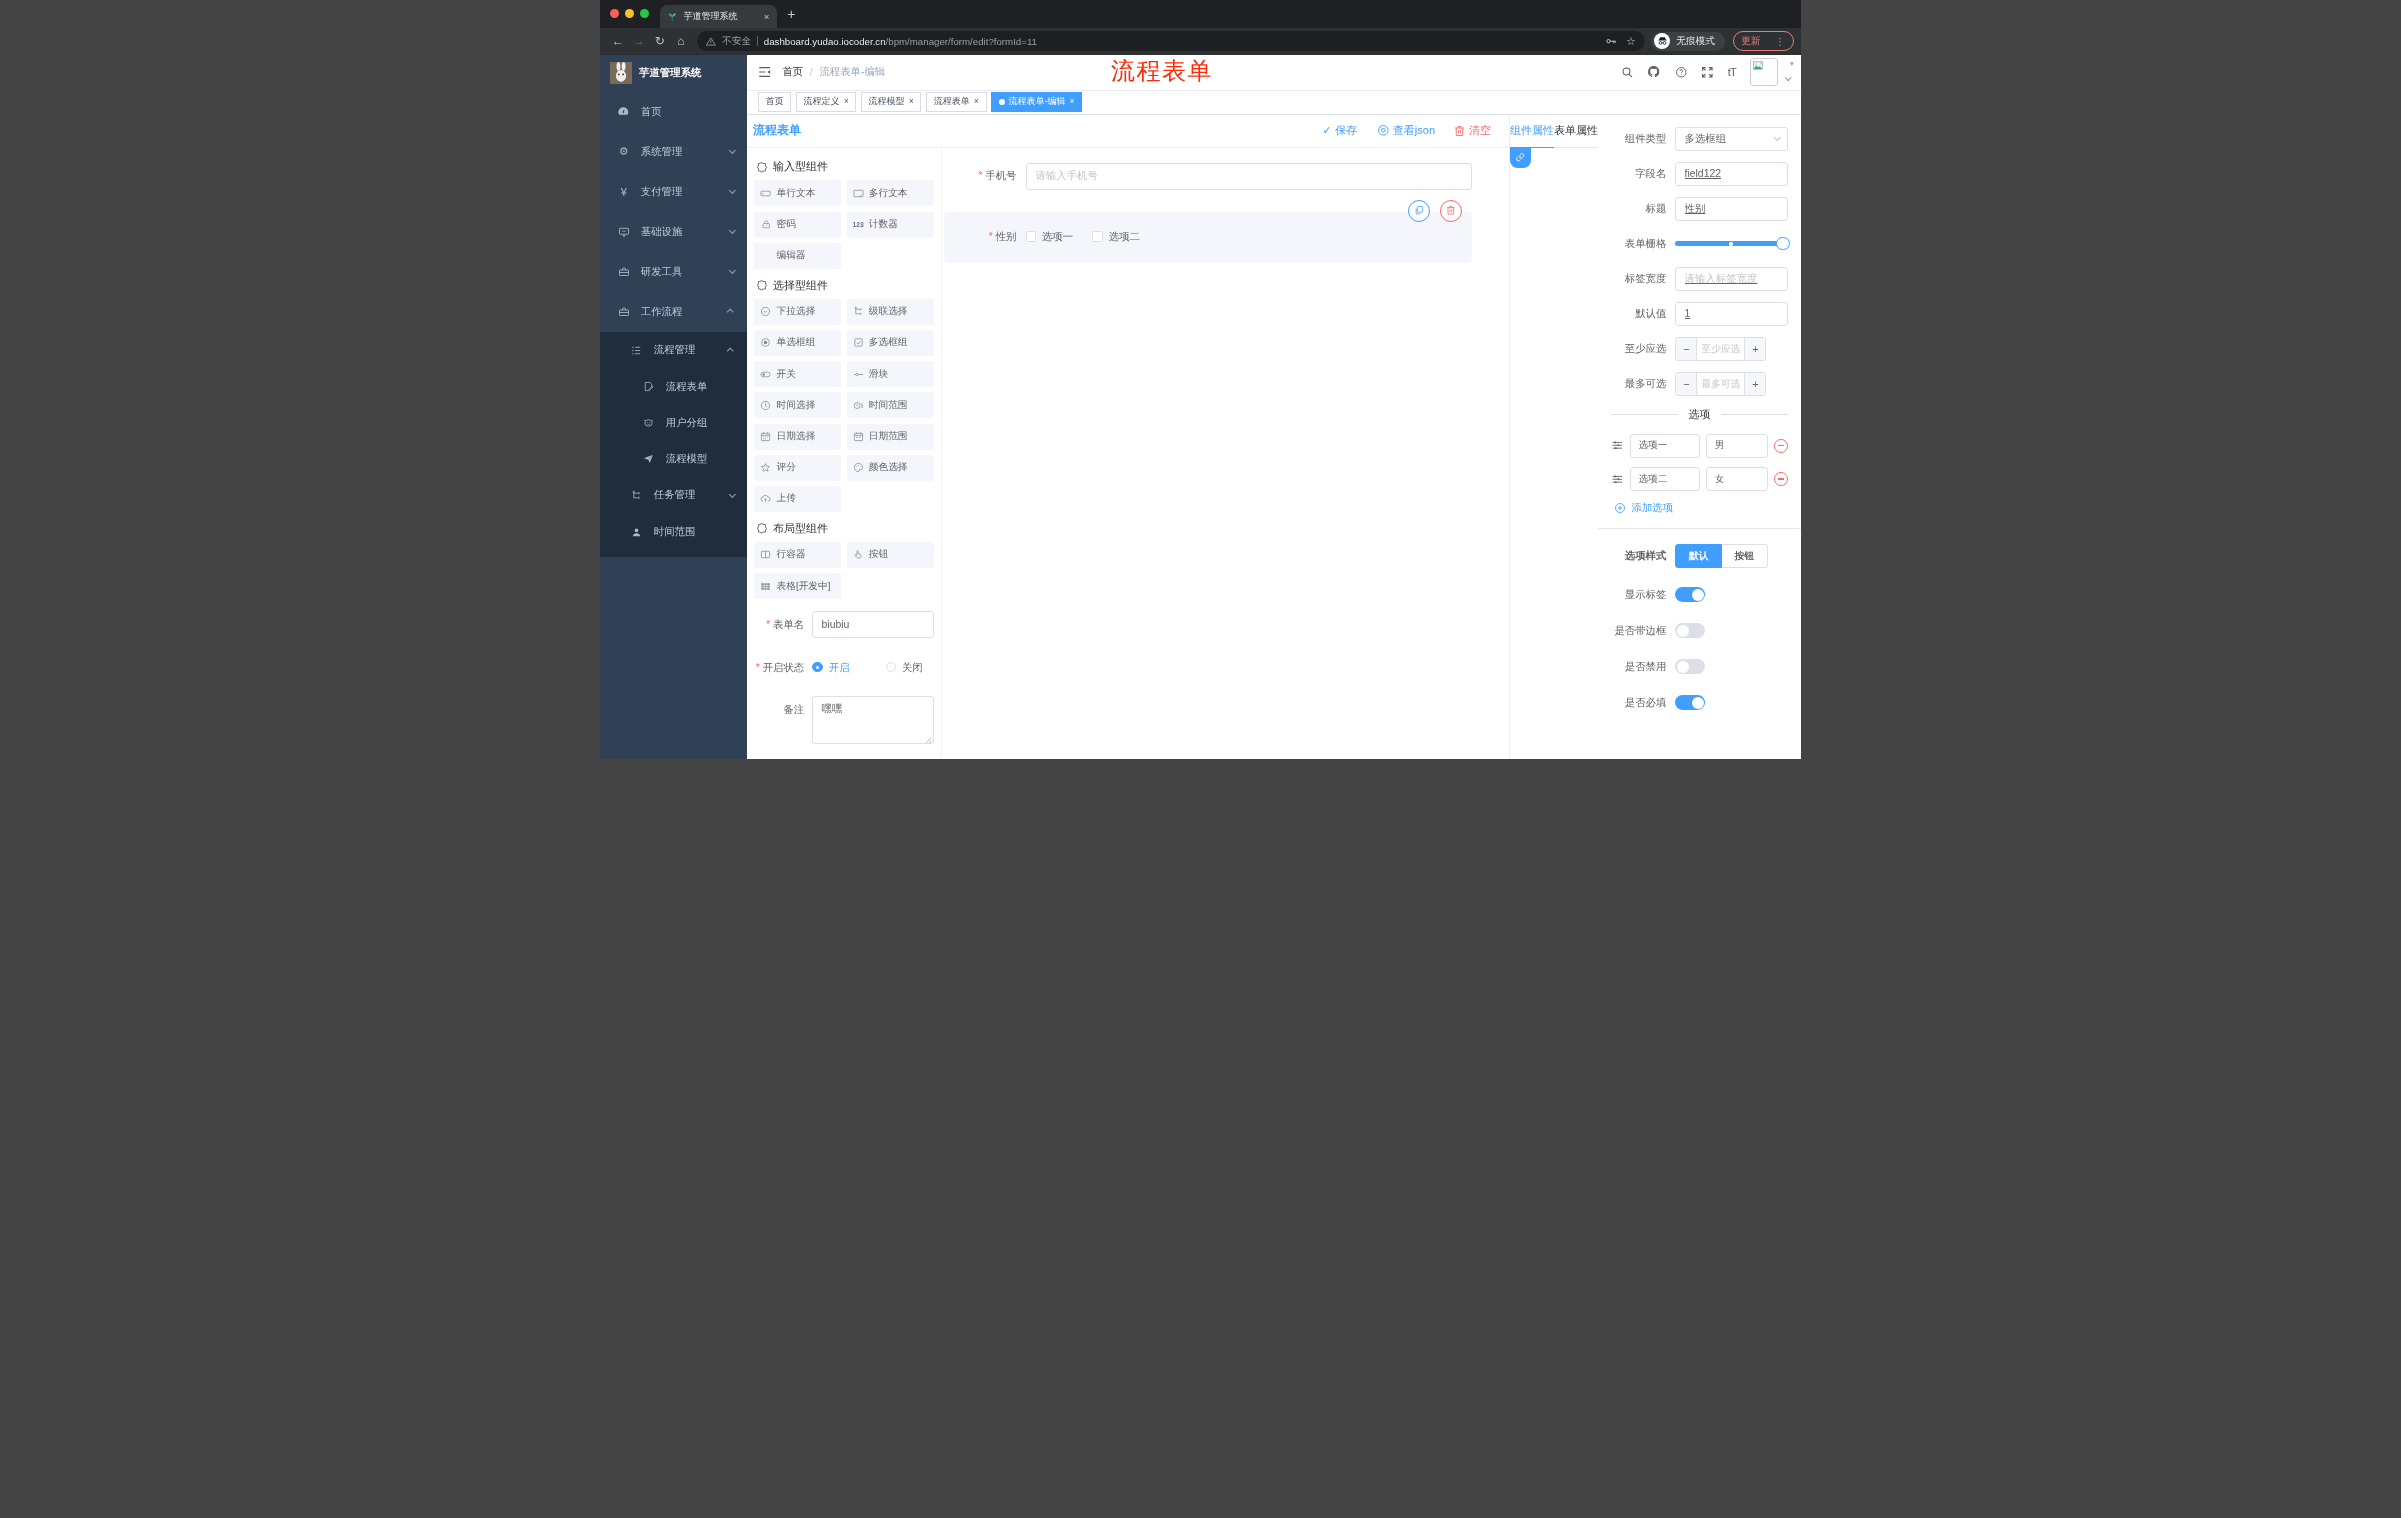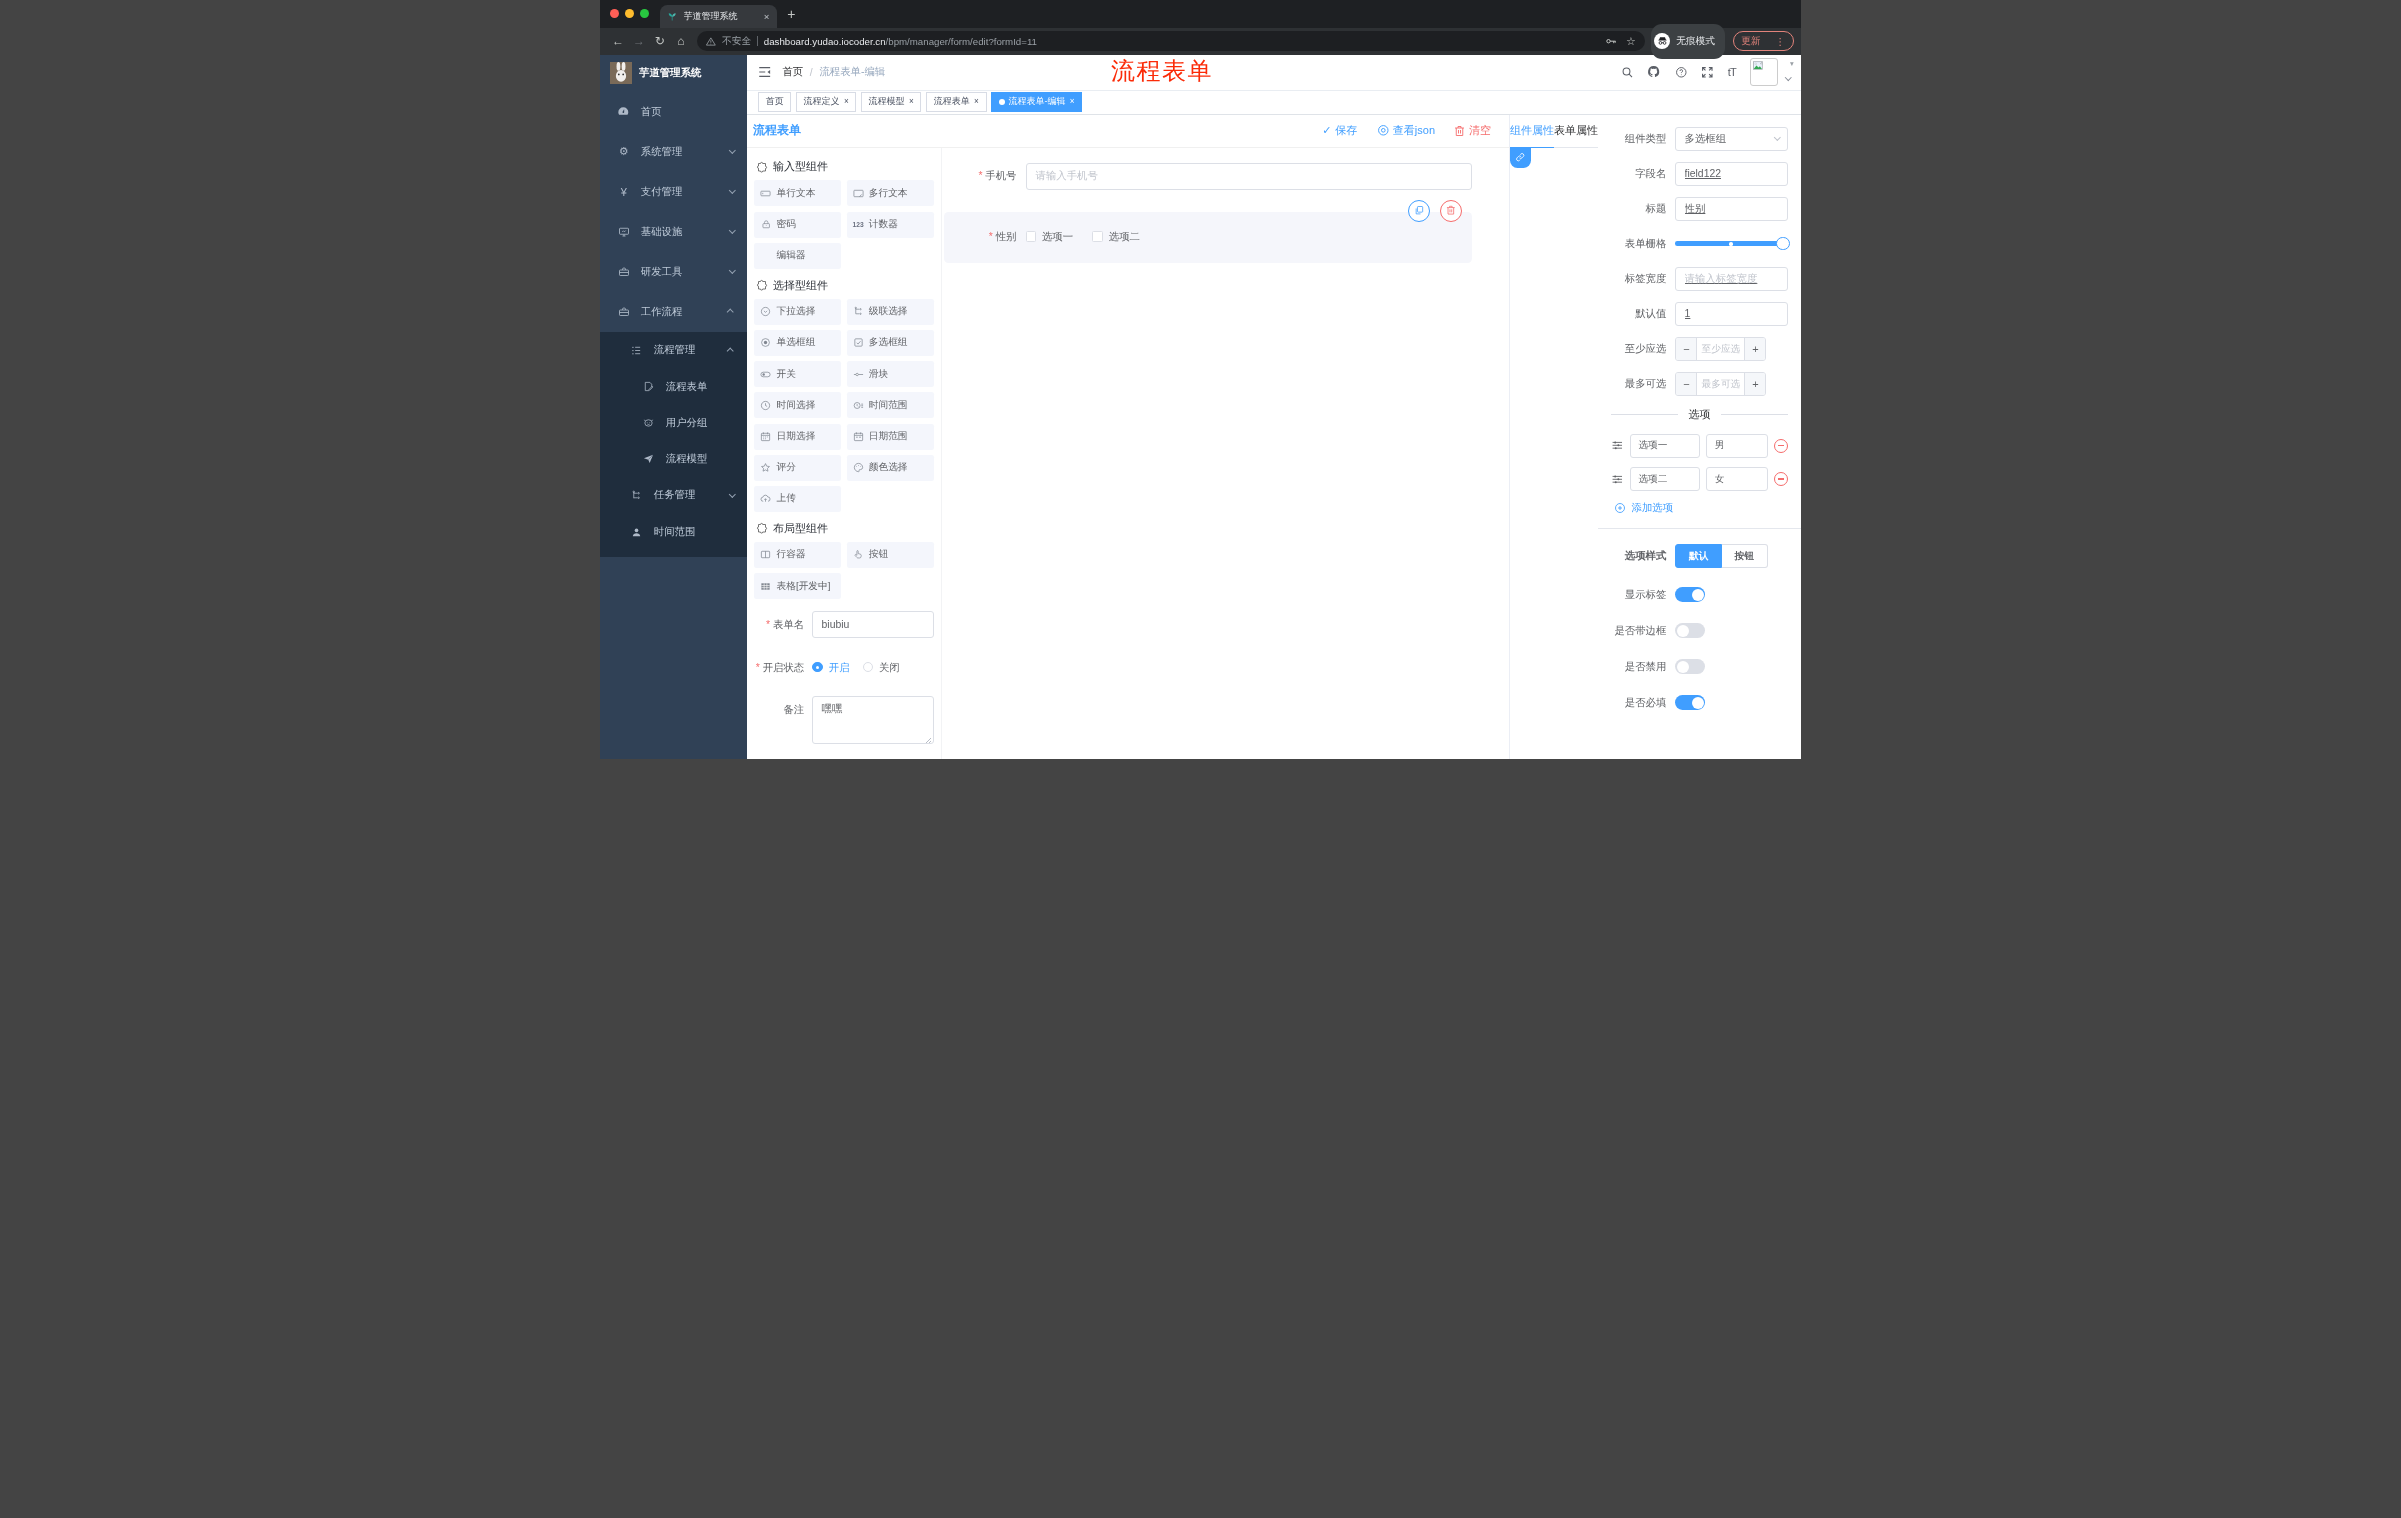--- a/index.html
+++ b/index.html
@@ -18,21 +18,21 @@
   .toolbar { height:27px; background:#2e3134; display:flex; align-items:center; padding:0 7.4px; position:relative; }
   .navglyph { color:#c4c7c5; font-size:12px; width:21px; text-align:center; }
   .navglyph.dim { color:#6e7277; }
   .urlpill { flex:1; height:20px; background:#1d1f22; border-radius:10.4px; display:flex; align-items:center; padding:0 9px; margin:0 6px; gap:6px; color:#9aa0a6; font-size:9.7px; }
   .url-sec { color:#9aa0a6; }
   .url-div { width:0.7px; height:10.4px; background:#5f6368; }
   .url-host { color:#e8eaed; }
   .url-path { color:#9aa0a6; }
   .pill-right { margin-left:auto; display:flex; align-items:center; gap:9px; }
   .star { color:#c4c7c5; font-size:11px; }
-  .incog { height:35px; background:#3c4043; border-radius:11px; display:flex; align-items:center; gap:6px; padding:0 10.4px 0 3px; color:#e8eaed; font-size:9.7px; margin-right:7.4px; }
+  .incog { height:19px; background:#3c4043; border-radius:11px; display:flex; align-items:center; gap:6px; padding:0 10.4px 0 3px; color:#e8eaed; font-size:9.7px; margin-right:7.4px; }
   .incog-circle { width:16.3px; height:16.3px; background:#fff; border-radius:50%; display:flex; align-items:center; justify-content:center; }
   .update-chip { height:20px; border:1.1px solid #e2837b; border-radius:10.4px; color:#e2837b; display:flex; align-items:center; gap:15px; padding:0 7.4px; font-size:9.7px; }
   .chrome-caret { position:absolute; right:7.4px; top:31px; color:#9aa0a6; font-size:7.4px; }
 
   
   .app { display:flex; height:705px; }
 
   
   .sidebar { width:147px; background:#304156; flex-shrink:0; color:#bfcbd9; font-size:10.4px; }
   .logo-row { height:37px; display:flex; align-items:center; gap:7.4px; padding:0 9.7px; }
@@ -90,21 +90,21 @@
   
   .meta-form { padding-top:9px; font-size:10.4px; color:#606266; }
   .mrow { display:flex; margin-bottom:15.6px; }
   .mformlabel { width:58px; text-align:right; padding-right:8.2px; line-height:27px; flex-shrink:0; white-space:nowrap; }
   .req::before { content:"* "; color:#f56c6c; }
   .minput { flex:1; height:27px; border:0.7px solid #dcdfe6; border-radius:3px; padding:0 8.2px; font-size:10.4px; color:#606266; outline:none; min-width:0; }
   .radio-line { display:flex; align-items:center; gap:6px; line-height:27px; }
   .radio-outer { width:10.4px; height:10.4px; border-radius:50%; border:0.7px solid #dcdfe6; background:#fff; position:relative; }
   .radio-outer.sel { background:#409eff; border-color:#409eff; }
   .radio-outer.sel::after { content:""; position:absolute; left:3px; top:3px; width:3px; height:3px; border-radius:50%; background:#fff; }
-  .radio-lab-on { color:#409eff; margin-right:7px; }
+  .radio-lab-on { color:#409eff; margin-right:30px; }
   .radio-lab-off { color:#606266; }
   .ta-wrap { flex:1; position:relative; min-width:0; }
   .mtextarea { width:100%; height:48px; border:0.7px solid #dcdfe6; border-radius:3px; padding:5.2px 8.2px; font-size:10.4px; color:#606266; resize:none; outline:none; font-family:inherit; }
   .resizer { position:absolute; right:2.2px; bottom:3.7px; width:6.7px; height:6.7px; background:
     linear-gradient(135deg, transparent 0 55%, #b8bdc6 55% 62%, transparent 62% 78%, #b8bdc6 78% 85%, transparent 85%); }
 
   
   .canvas { flex:1; padding:15px 37px 0 1.5px; position:relative; min-width:0; }
   .fi-row { display:flex; align-items:center; }
   .fi-label { width:82px; text-align:right; padding-right:9px; color:#606266; font-size:10.4px; flex-shrink:0; white-space:nowrap; }

